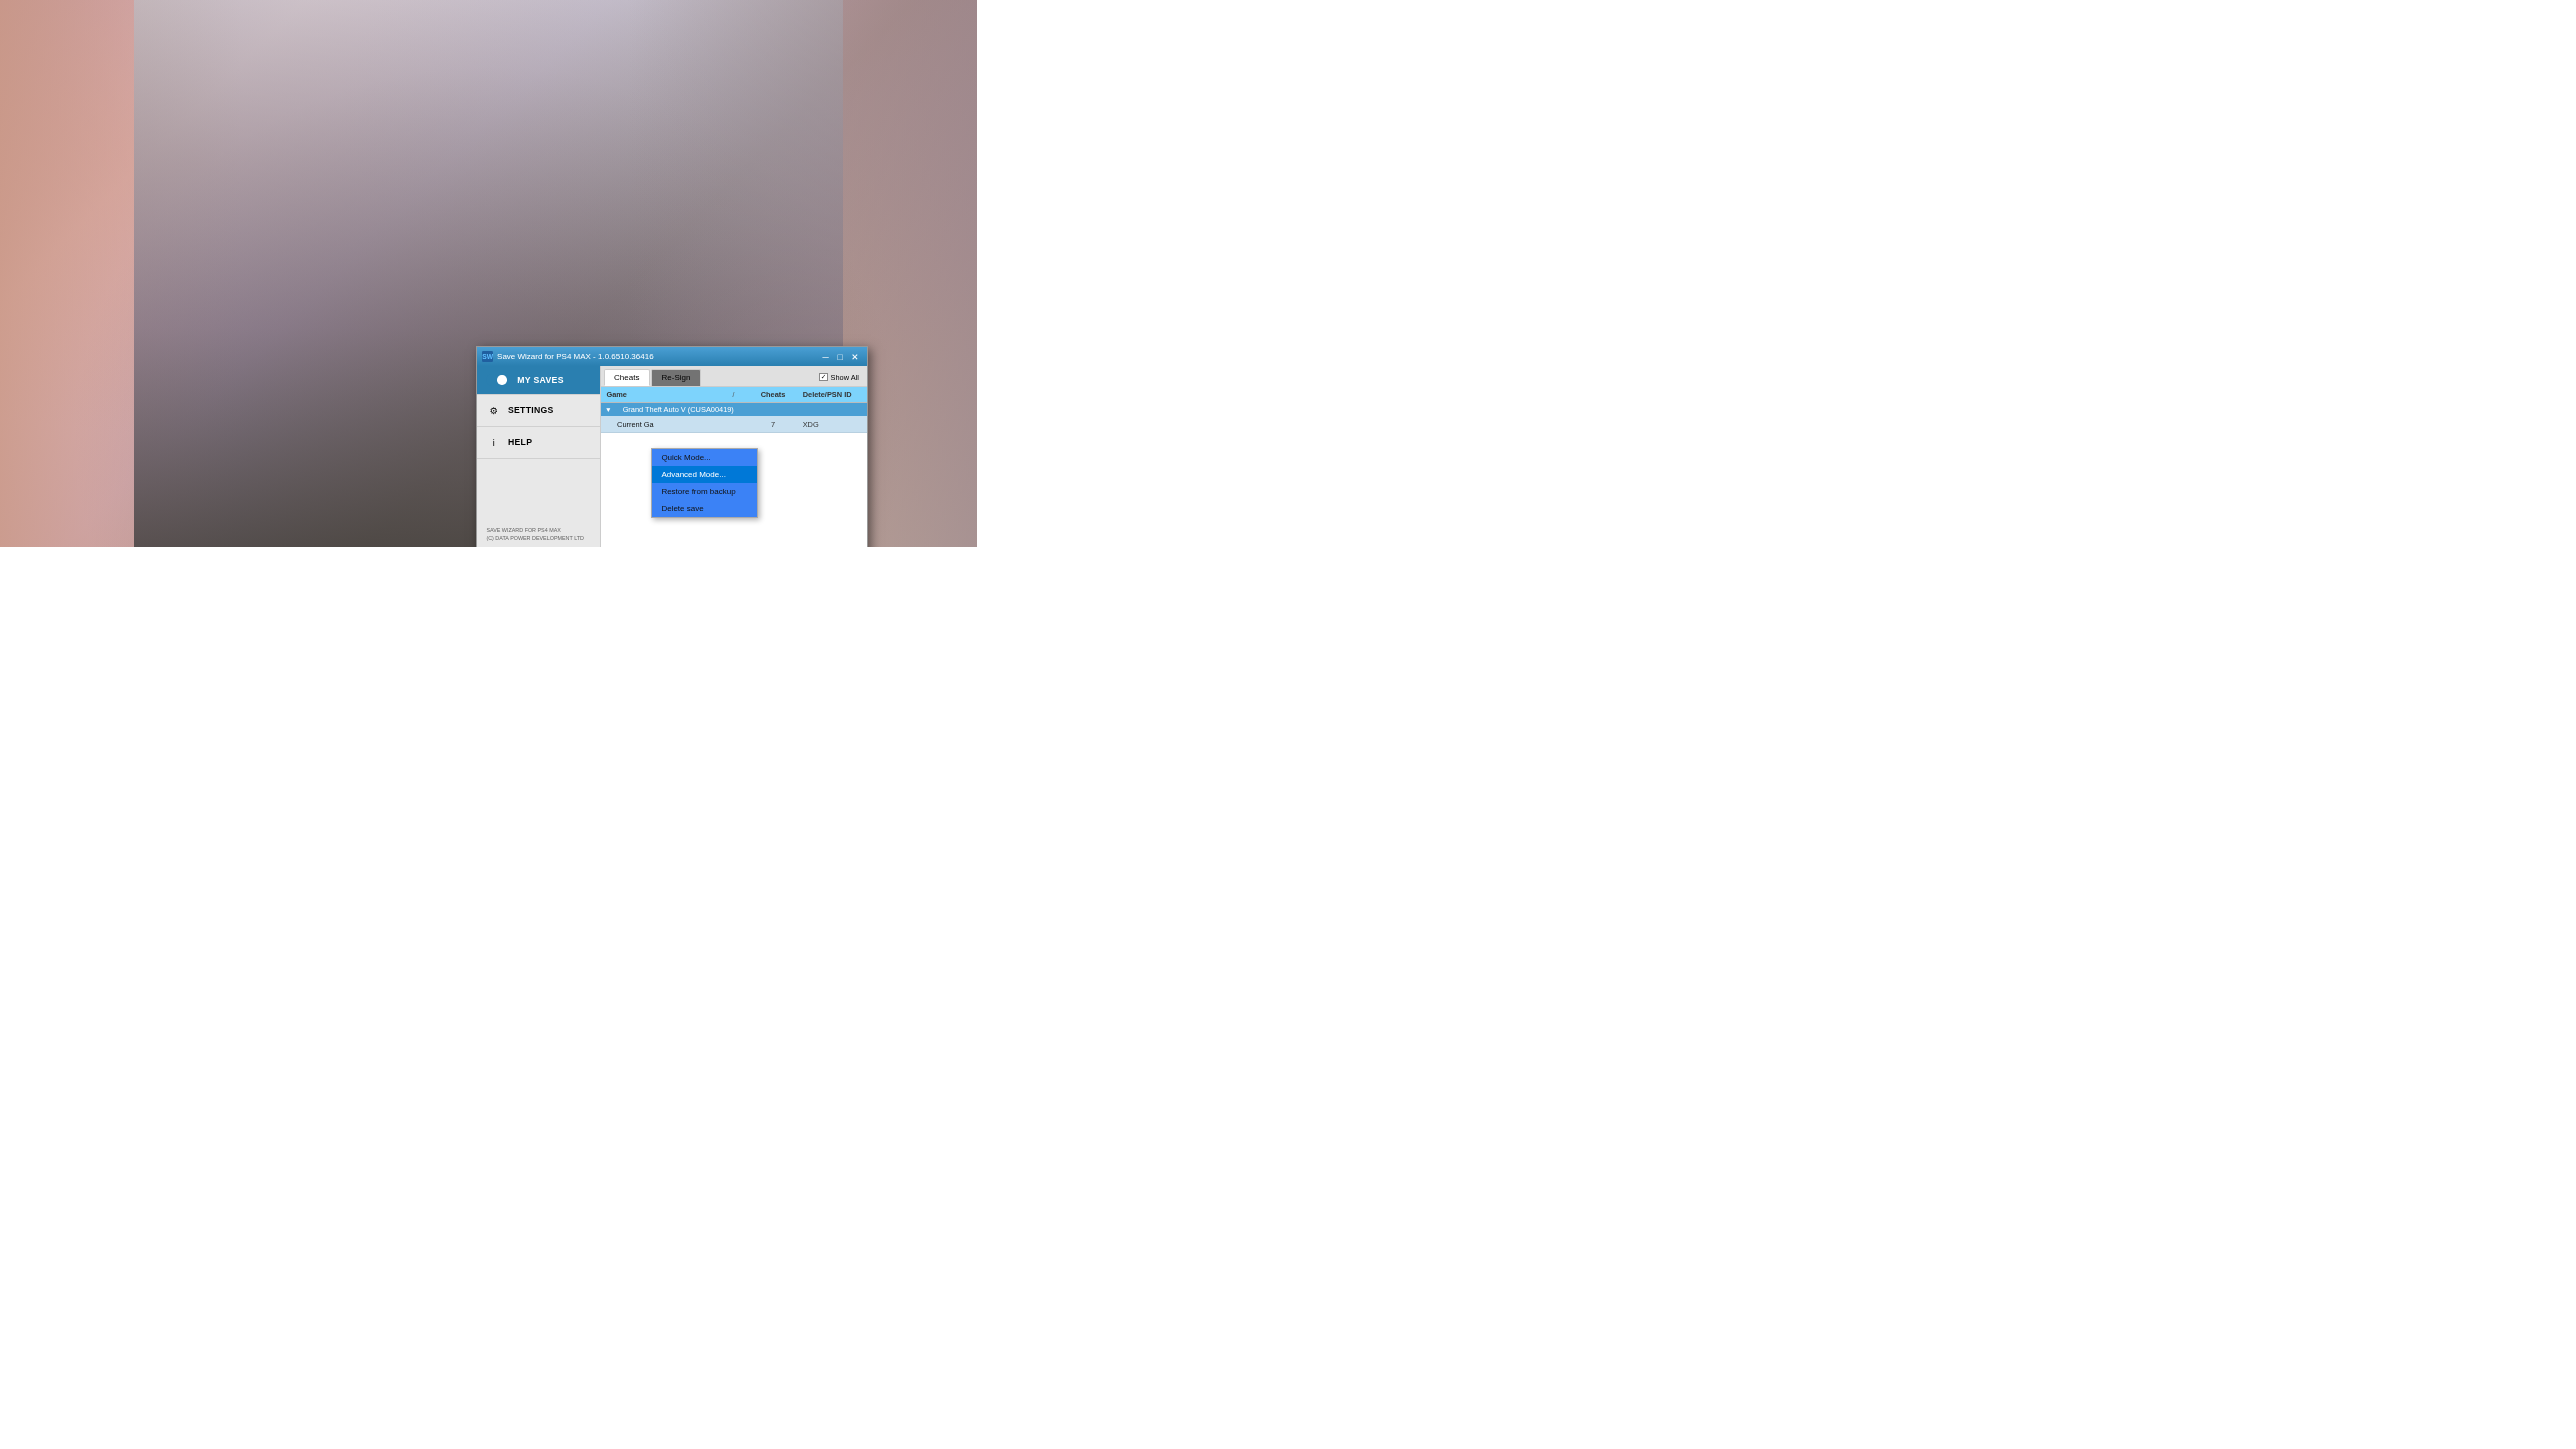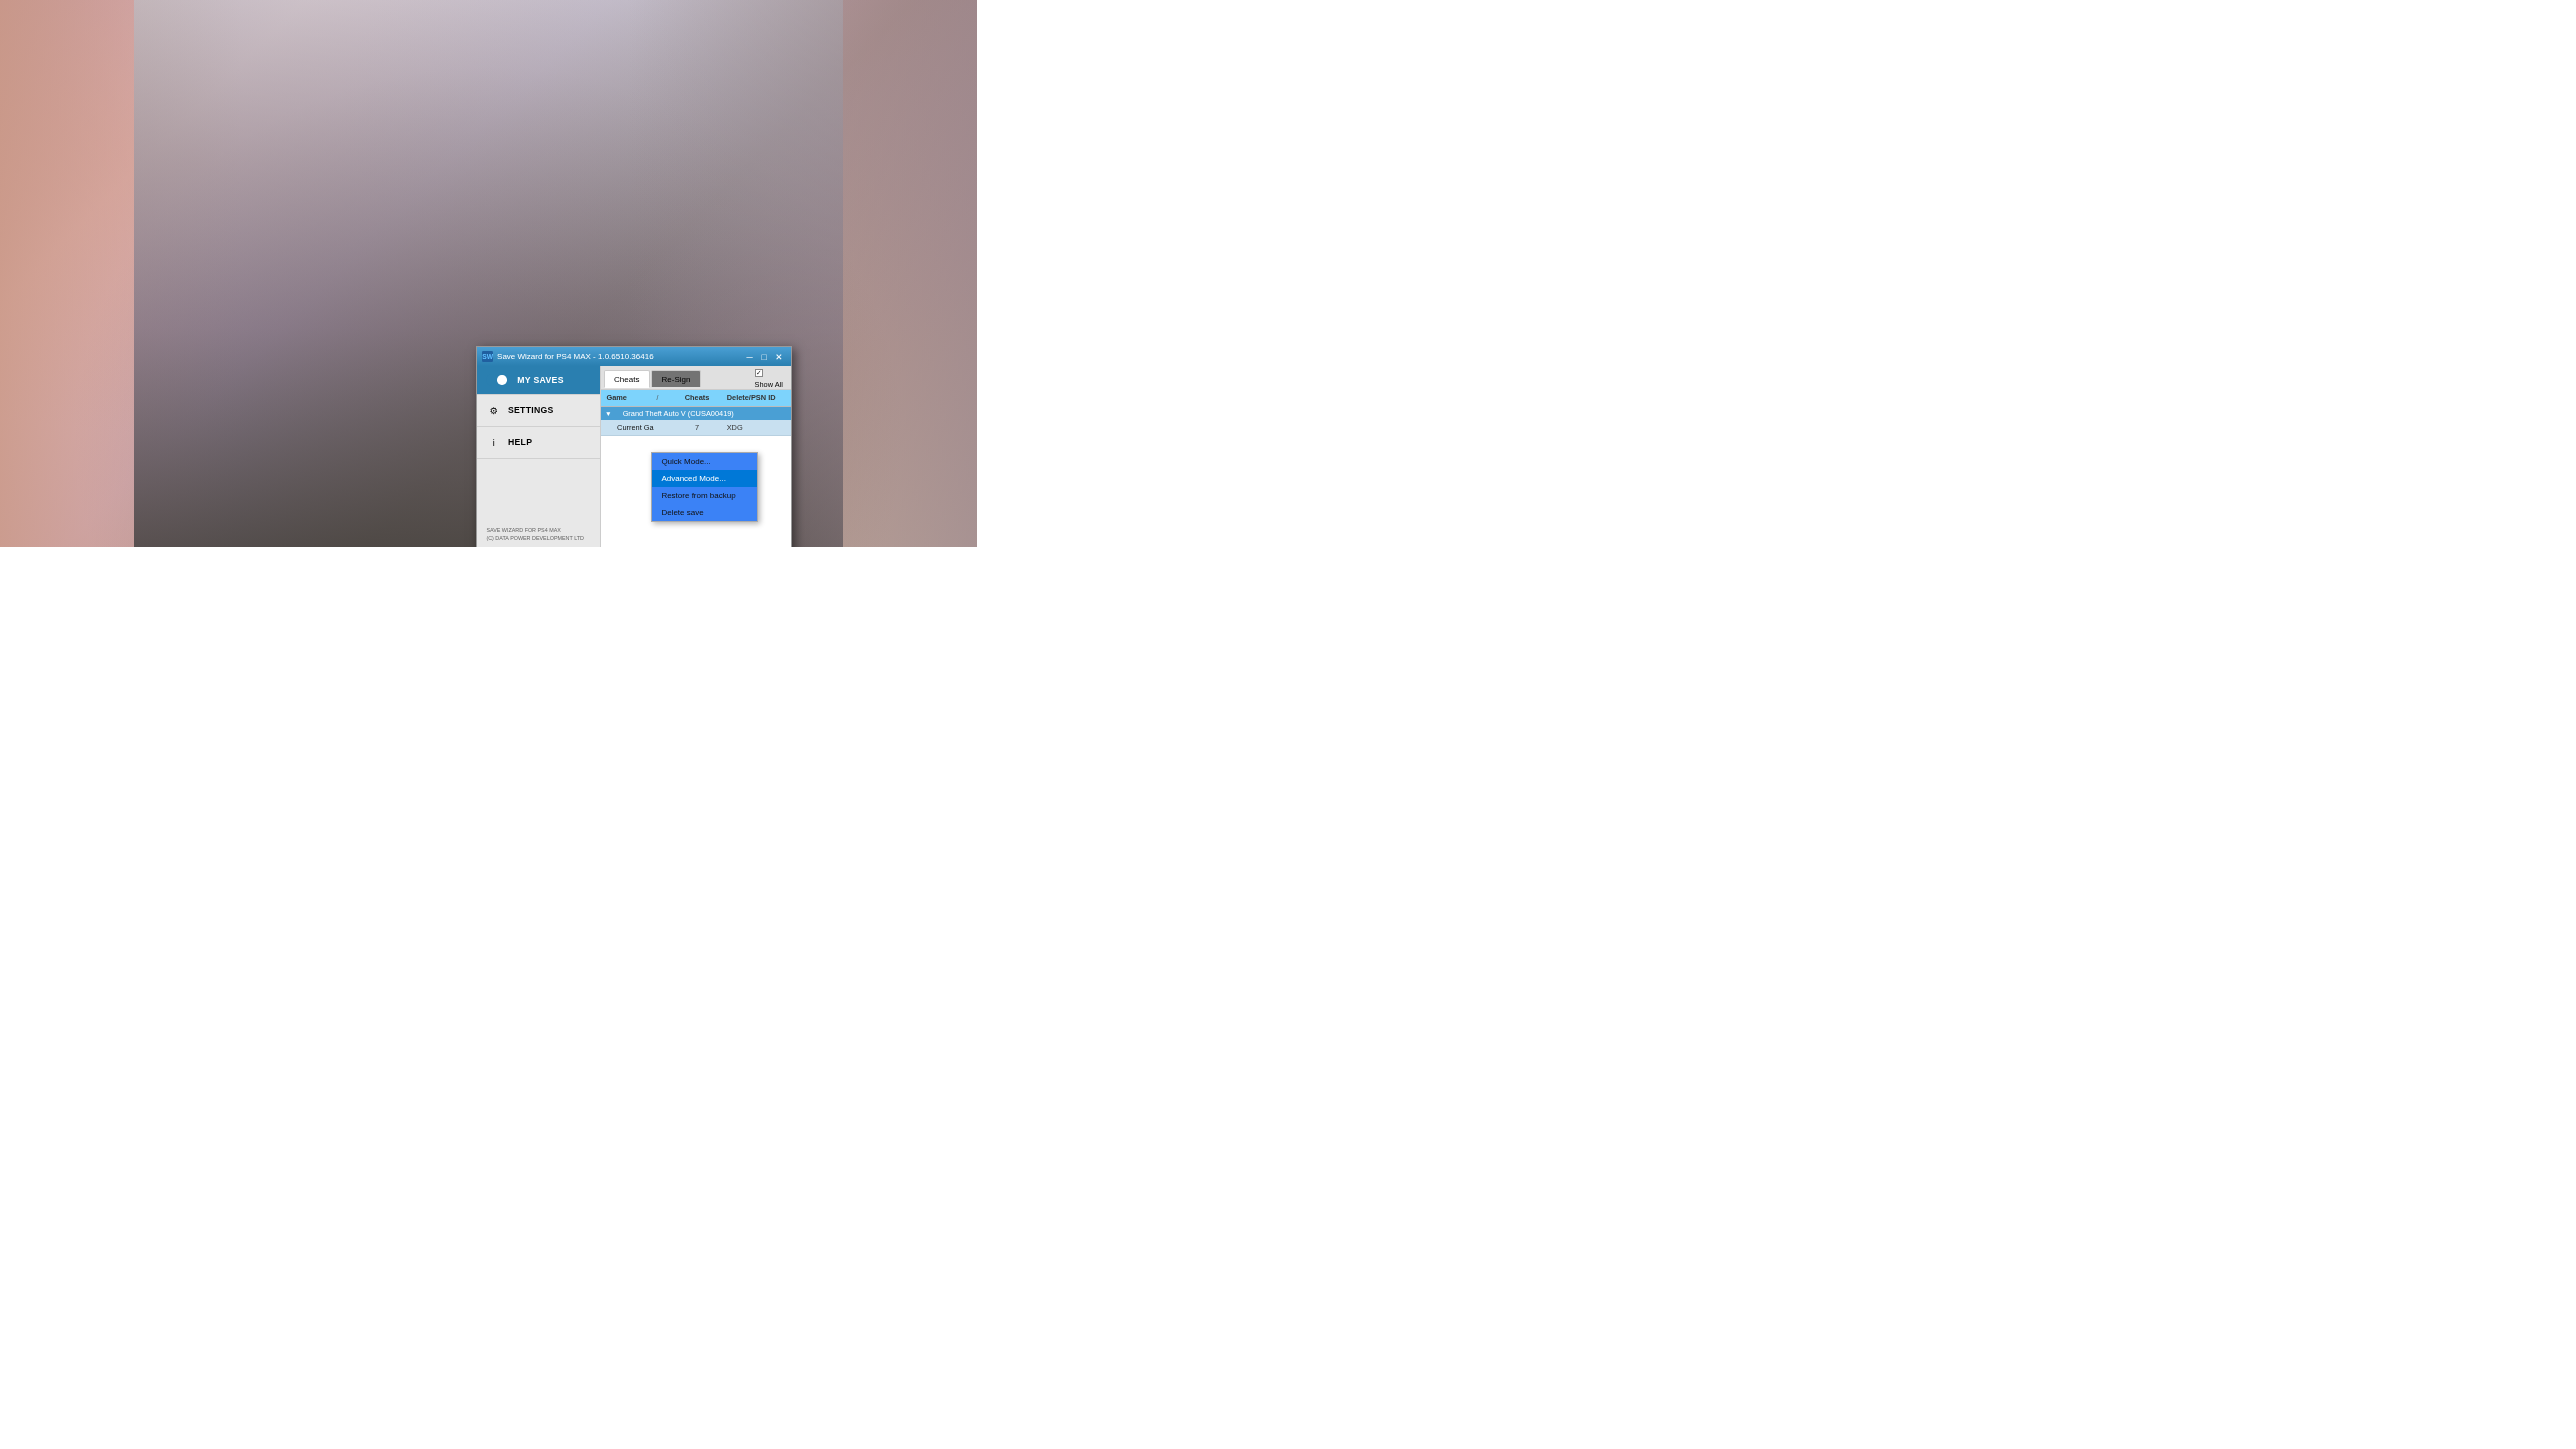--- a/index.html
+++ b/index.html
@@ -28,21 +28,21 @@
         radial-gradient(ellipse at 20% 30%, rgba(200,140,120,0.4) 0%, transparent 50%),
         radial-gradient(ellipse at 80% 20%, rgba(180,160,180,0.3) 0%, transparent 40%),
         radial-gradient(ellipse at 50% 80%, rgba(100,80,60,0.5) 0%, transparent 60%);
     }
 
     
     .window {
       position: absolute;
       left: 238px;
       top: 173px;
-      width: 316px;
+      width: 392px;
       background: #f0f0f0;
       border: 0.7px solid #999;
       box-shadow: 2.7px 2.7px 10px rgba(0,0,0,0.5);
       z-index: 10;
     }
 
     .title-bar {
       background: linear-gradient(180deg, #4a9fd4 0%, #2a7fb0 100%);
       color: white;
       padding: 4px 5.4px;
@@ -229,21 +229,20 @@
       margin-bottom: -0.7px;
       z-index: 1;
     }
 
     .show-all-area {
       margin-left: auto;
       display: flex;
       align-items: flex-start;
       gap: 2.7px;
       padding: 0 5.4px;
-      flex-direction: column;
     }
 
     .checkbox {
       width: 8.7px;
       height: 8.7px;
       border: 0.7px solid #888;
       background: white;
       display: flex;
       align-items: center;
       justify-content: center;

